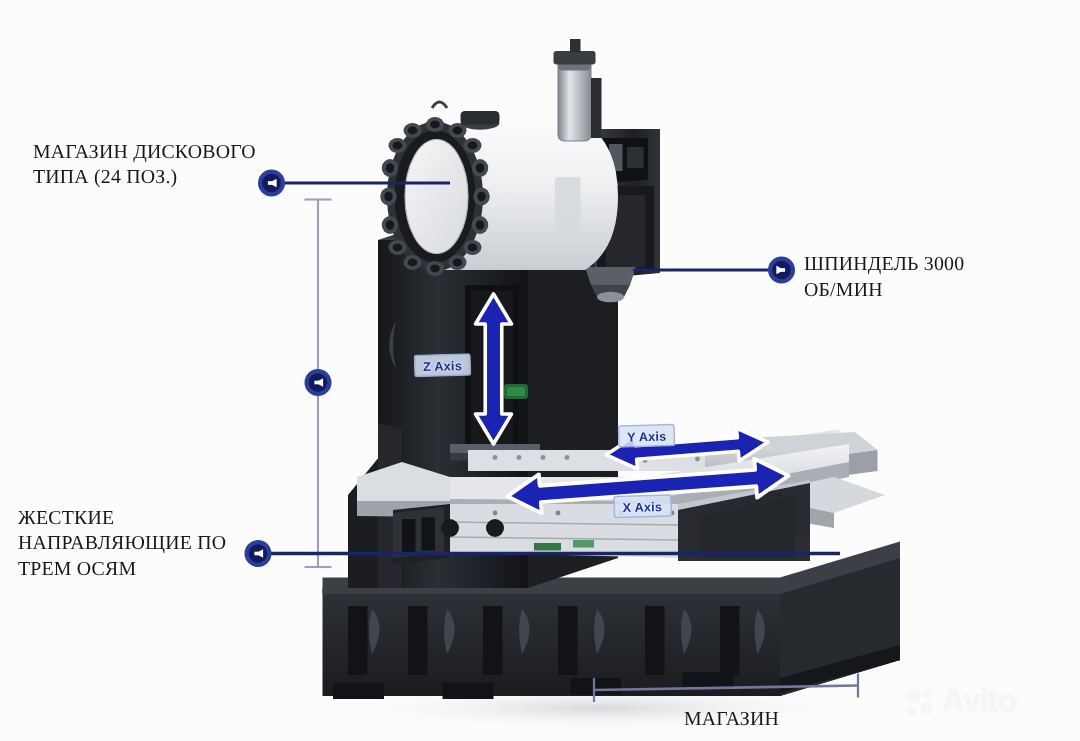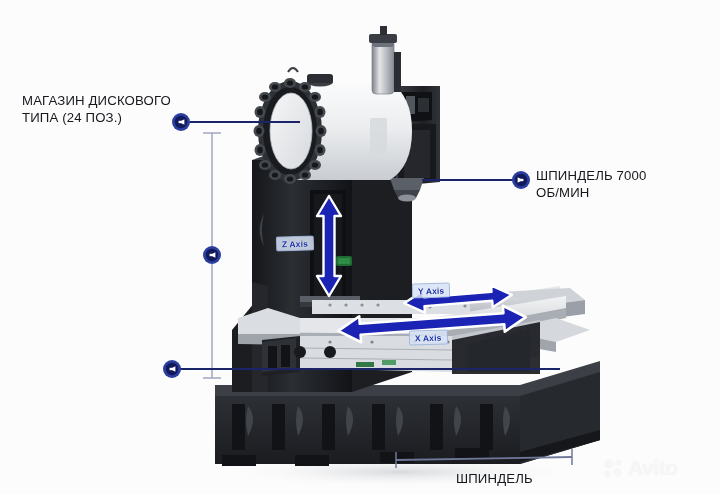--- a/index.html
+++ b/index.html
@@ -17,21 +17,21 @@
   }
   #machine-svg {
     position: absolute;
     left: 0; top: 0;
     width: 720px;
     height: 494px;
   }
   .callout-label {
     position: absolute;
     color: #16181d;
-    font-family: Liberation Sans, sans-serif;
+    font-family: Liberation Serif, serif;
     font-size: 13.2px;
     font-weight: 400;
     line-height: 17px;
     letter-spacing: 0.15px;
     white-space: pre-line;
   }
   #label-magazine { left: 22px; top: 92px; width: 175px; }
   #label-spindle  { left: 536px; top: 167px; width: 175px; }
   #label-column   { left: 110px; top: 246px; width: 130px; }
   #label-guides   { left: 12px; top: 336px; width: 175px; }
@@ -365,26 +365,29 @@
     </g>
 
     <g transform="rotate(-4.2 432 324)">
       <path d="M338 324 L360 311 L360 318.5 L504 318.5 L504 311 L526 324 L504 337 L504 329.5 L360 329.5 L360 337 Z" fill="#1a23b4" stroke="#ffffff" stroke-width="2.6" stroke-linejoin="round"></path>
     </g>
   </svg>
 
   <div class="callout-label" id="label-magazine">МАГАЗИН ДИСКОВОГО
 ТИПА (24 ПОЗ.)</div>
 
-  <div class="callout-label" id="label-spindle">ШПИНДЕЛЬ 7000
+  <div class="callout-label" id="label-spindle">ШПИНДЕЛЬ 3000
 ОБ/МИН</div>
 
 
-
-  <div class="callout-label" id="label-bed">ШПИНДЕЛЬ</div>
+  <div class="callout-label" id="label-guides">ЖЕСТКИЕ
+НАПРАВЛЯЮЩИЕ ПО
+ТРЕМ ОСЯМ</div>
+
+  <div class="callout-label" id="label-bed">МАГАЗИН</div>
 
   <div class="axis-badge" id="badge-z">Z Axis</div>
 
   <div class="axis-badge" id="badge-y">Y Axis</div>
 
   <div class="axis-badge" id="badge-x">X Axis</div>
 
   <div id="watermark">
     <svg width="20" height="20" viewBox="0 0 20 20">
       <circle cx="6" cy="6" r="5" fill="#f2f2f2"></circle>

